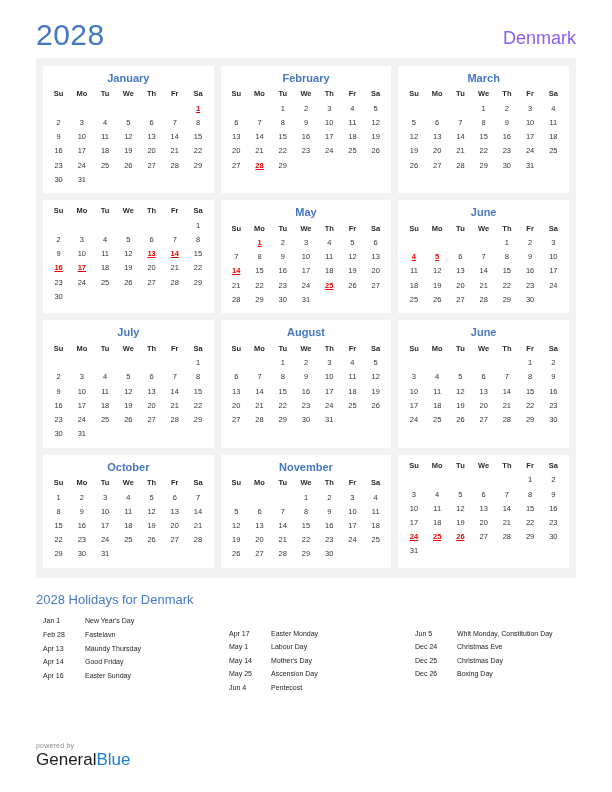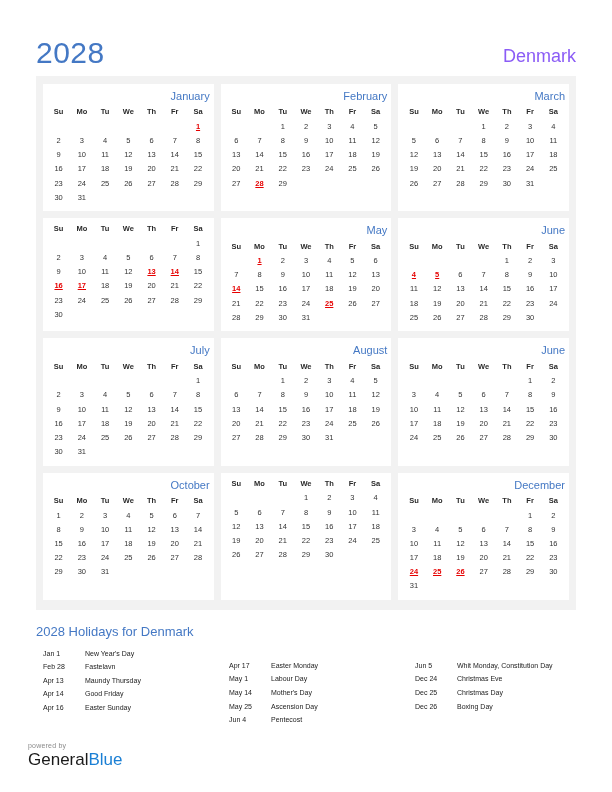--- a/index.html
+++ b/index.html
@@ -18,21 +18,21 @@
     width: 612px;
     height: 792px;
     box-sizing: border-box;
     padding: 0 36px;
   }
   
   .header {
     display: flex;
     align-items: flex-end;
     justify-content: space-between;
-    padding-top: 38px;
+    padding-top: 20px;
     padding-bottom: 8px;
   }
   .year-title {
     font-size: 30px;
     color: #4478c4;
     font-weight: 400;
     letter-spacing: 0.5px;
     line-height: 1;
   }
   .country-title {
@@ -48,24 +48,24 @@
     padding: 8px 7px 10px 7px;
     display: grid;
     grid-template-columns: repeat(3, 1fr);
     gap: 7px;
   }
   .month-card {
     background: #ffffff;
     padding: 6px 4px 7px 4px;
   }
   .month-name {
-    text-align: right;
+    text-align: center;
     color: #4478c4;
     font-size: 11px;
-    font-weight: 400;
+    font-weight: 700;
     margin-bottom: 4px;
     line-height: 1.2;
   }
   table.month-table {
     width: 100%;
     border-collapse: collapse;
     table-layout: fixed;
   }
   table.month-table th {
     font-size: 7.5px;
@@ -122,21 +122,21 @@
   }
   .legend-name {
     flex: 1 1 auto;
   }
   .legend-spacer {
     height: 12.2px;
   }
   
   .footer {
     position: absolute;
-    left: 28px;
+    left: 36px;
     bottom: 22px;
   }
   .powered-by {
     font-size: 7px;
     color: #8a8a8a;
     letter-spacing: 0.2px;
     margin-bottom: 1px;
     line-height: 1.2;
   }
   .brand {
@@ -808,20 +808,21 @@
               <td>31</td>
               <td class="empty"></td>
               <td class="empty"></td>
               <td class="empty"></td>
               <td class="empty"></td>
             </tr>
           </tbody>
         </table>
       </div>
       <div class="month-card">
+        <div class="month-name">November</div>
         <table class="month-table">
           <thead>
             <tr>
               <th>Su</th>
               <th>Mo</th>
               <th>Tu</th>
               <th>We</th>
               <th>Th</th>
               <th>Fr</th>
               <th>Sa</th>
@@ -870,21 +871,20 @@
               <td>28</td>
               <td>29</td>
               <td>30</td>
               <td class="empty"></td>
               <td class="empty"></td>
             </tr>
           </tbody>
         </table>
       </div>
       <div class="month-card">
-        <div class="month-name">December</div>
         <table class="month-table">
           <thead>
             <tr>
               <th>Su</th>
               <th>Mo</th>
               <th>Tu</th>
               <th>We</th>
               <th>Th</th>
               <th>Fr</th>
               <th>Sa</th>

